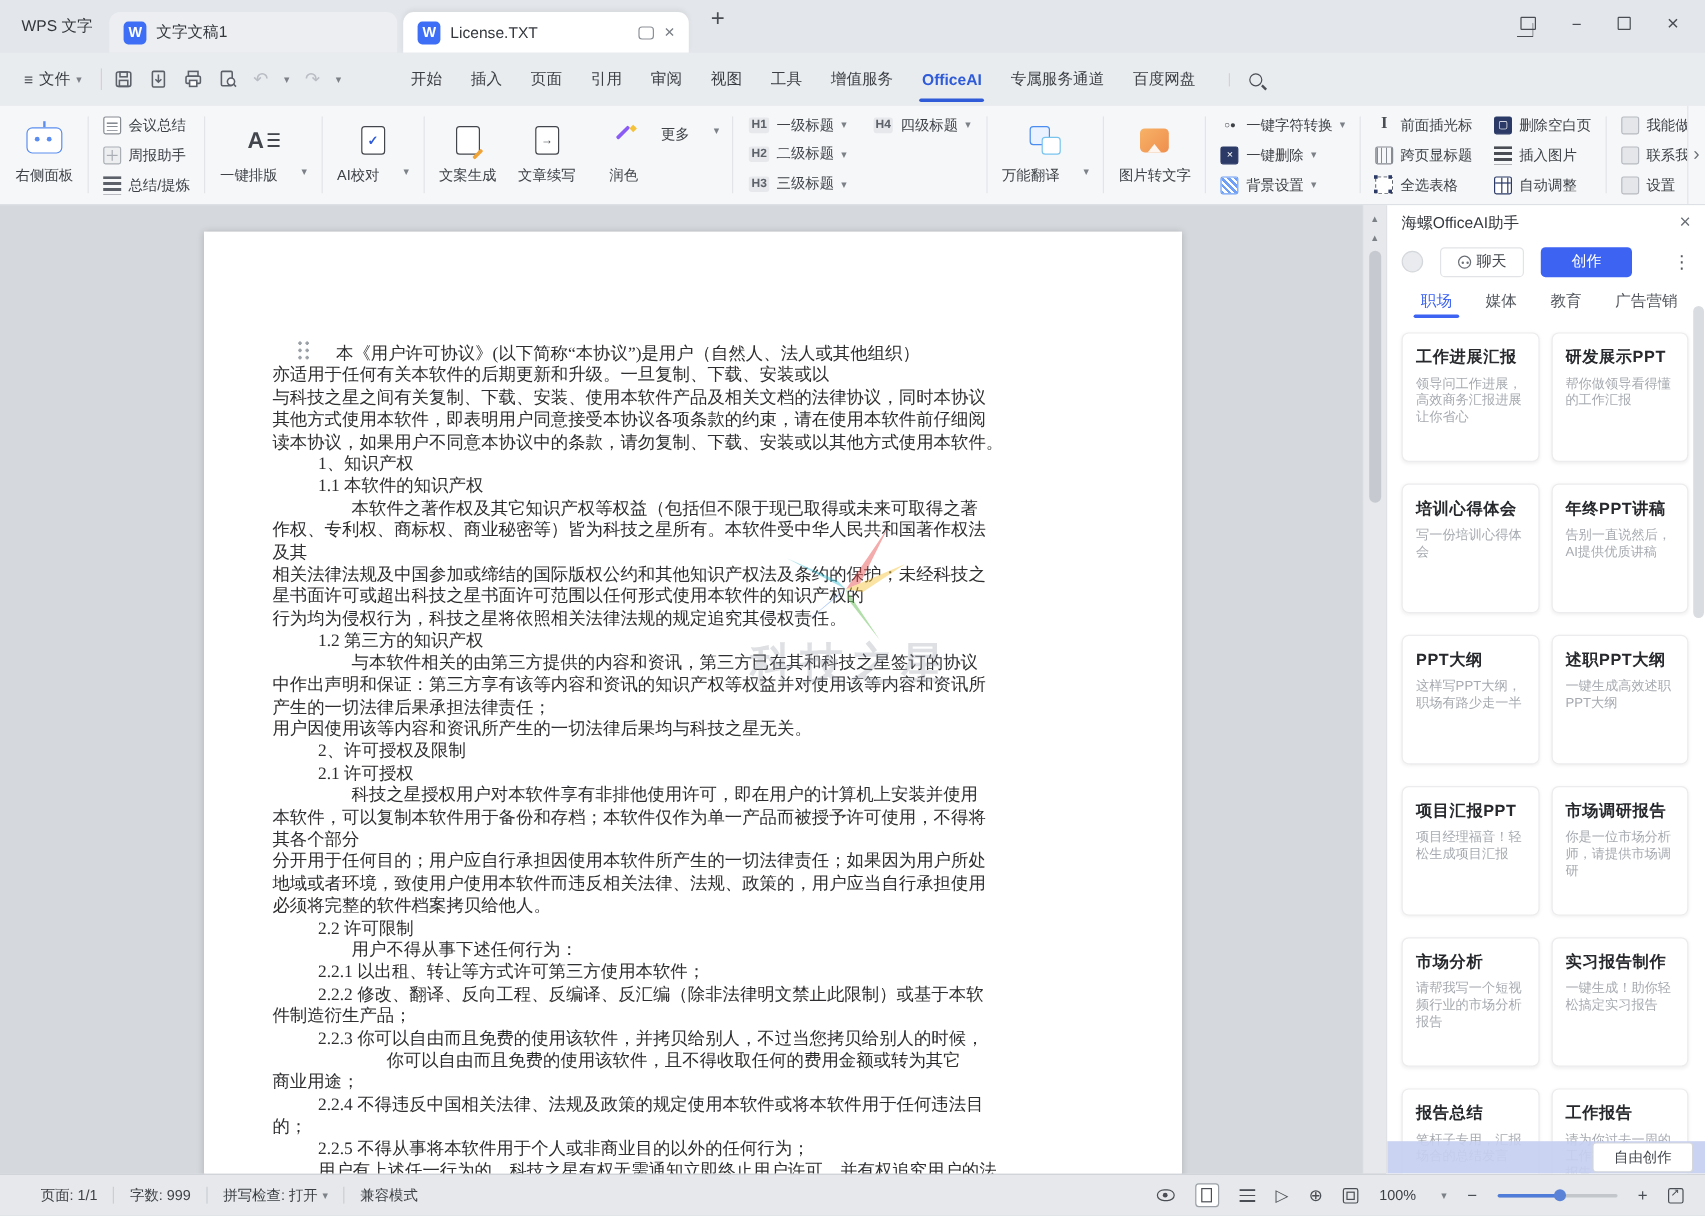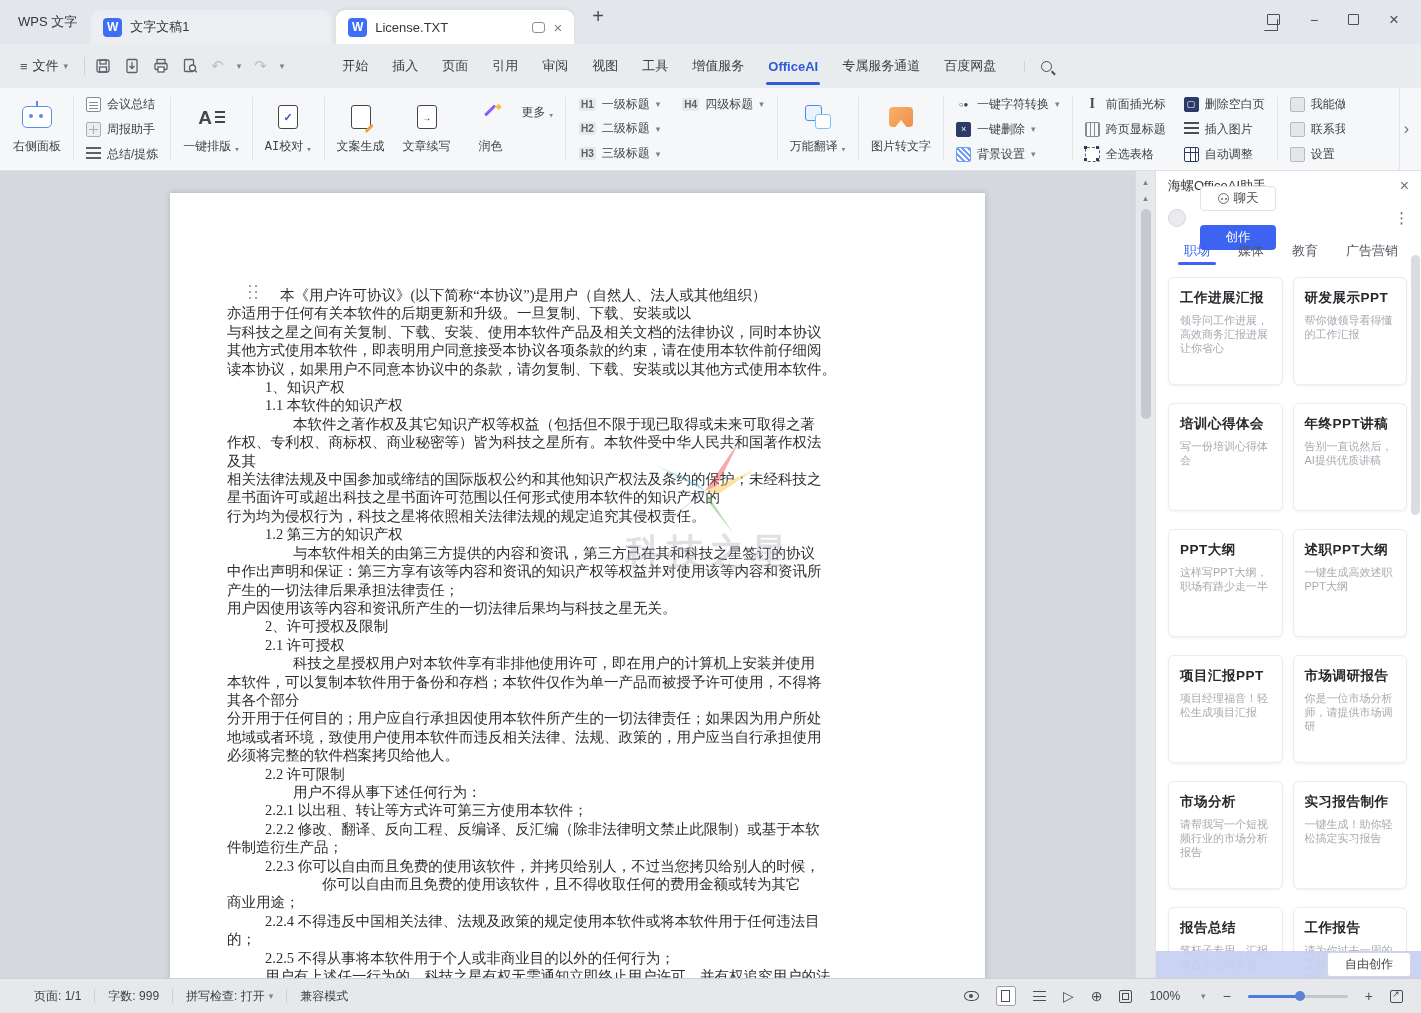--- a/index.html
+++ b/index.html
@@ -39,21 +39,21 @@
   .mitem.active::after { content:""; position:absolute; left:10px; right:10px; bottom:3px; height:3px; background:#2f5bd8; border-radius:2px; }
   .searchwrap { display:flex; align-items:center; margin-left:16px; padding-left:16px; border-left:1px solid #cfd3d8; }
   .search-ic { width:11px; height:11px; border:1.6px solid #4a4e54; border-radius:50%; position:relative; }
   .search-ic::after { content:""; position:absolute; width:5px; height:1.6px; background:#4a4e54; transform:rotate(45deg); left:9px; top:10px; }
 
   
   .ribbon { height:83px; background:#f6f7f9; border-bottom:1px solid #dde0e4; display:flex; align-items:stretch; padding:0 4px; flex:0 0 auto; overflow:hidden; }
   .vdiv { width:1px; background:#e2e4e8; margin:9px 3px; flex:0 0 auto; }
   .rbig { display:flex; flex-direction:column; align-items:center; justify-content:center; gap:7px; padding:0 9px; min-width:62px; flex:0 0 auto; }
   .ric { height:28px; display:flex; align-items:center; justify-content:center; }
-  .rlab { font-size:12px; color:#3e4247; display:flex; align-items:flex-end; gap:3px; white-space:nowrap;font-family:Liberation Mono, monospace; }
+  .rlab { font-size:12px; color:#3e4247; display:flex; align-items:flex-start; gap:20px; white-space:nowrap; }
   .rcol { display:flex; flex-direction:column; justify-content:center; gap:8px; padding:0 9px; flex:0 0 auto; }
   .rrow { display:flex; align-items:center; gap:6px; font-size:12px; color:#3e4247; white-space:nowrap; }
   .mic { width:15px; height:15px; flex:0 0 auto; border:1px solid #878c93; border-radius:2px; position:relative; font-size:9px; display:flex; align-items:center; justify-content:center; background:#fff; color:#3e4247; }
   .meeting-doc-icon { background:linear-gradient(#fff 30%, #fff 30%); }
   .meeting-doc-icon::after { content:""; position:absolute; left:2px; right:2px; top:4px; height:7px;
      background:repeating-linear-gradient(#878c93 0 1px, transparent 1px 3px); }
   .weekly-report-icon { background:#eceef0; border-color:#a9aeb5; }
   .weekly-report-icon::after { content:""; position:absolute; inset:2px;
      background:linear-gradient(#a9aeb5,#a9aeb5) 50% 0/1px 100% no-repeat, linear-gradient(#a9aeb5,#a9aeb5) 0 50%/100% 1px no-repeat; }
   .summarize-icon { border:none; background:repeating-linear-gradient(#5b6069 0 2px, transparent 2px 5px); border-radius:0; }
@@ -108,21 +108,21 @@
   .dsbtn { font-size:9px; color:#7c8188; }
   .dsthumb { width:10px; height:210px; background:#c6cad0; border-radius:5px; }
 
   
   .panel { width:266px; background:#fff; border-left:1px solid #dfe1e5; display:flex; flex-direction:column; position:relative; overflow:hidden; }
   .phead { height:30px; display:flex; align-items:center; padding:0 12px; }
   .ptitle { font-size:13px; color:#33373c; flex:1; }
   .pclose { font-size:16px; color:#6a6f76; }
   .ptabs { height:34px; display:flex; align-items:center; padding:0 12px; gap:8px; }
   .plogo { width:18px; height:18px; border-radius:50%; background:#e9ebee; border:1px solid #d4d7db; }
-  .seg { display:flex; gap:14px; margin-left:6px;flex-direction:column; }
+  .seg { display:flex; gap:14px; margin-left:6px; }
   .segbtn { height:25px; min-width:70px; display:flex; align-items:center; justify-content:center; gap:5px; font-size:12.5px; border-radius:4px; }
   .segbtn.chat { background:#fff; border:1px solid #e1e3e6; color:#43474d; }
   .segbtn.create { background:#3d63f2; color:#fff; min-width:76px; }
   .chat-ic { width:11px; height:11px; border:1.3px solid #6a6f76; border-radius:50%; position:relative; }
   .chat-ic::after { content:""; position:absolute; left:2px; top:4px; width:2px; height:2px; background:#6a6f76; box-shadow:4px 0 #6a6f76; border-radius:50%; }
   .kebab { margin-left:auto; font-size:15px; color:#55595f; }
   .pcats { height:32px; display:flex; align-items:center; padding:0 6px 0 14px; gap:0; overflow:hidden; }
   .pcat { font-size:13px; color:#55595f; padding:0 14px; position:relative; height:100%; display:flex; align-items:center; white-space:nowrap; }
   .pcat.active { color:#3d63f2; }
   .pcat.active::after { content:""; position:absolute; left:8px; right:8px; bottom:2px; height:3px; background:#3d63f2; border-radius:2px; }

